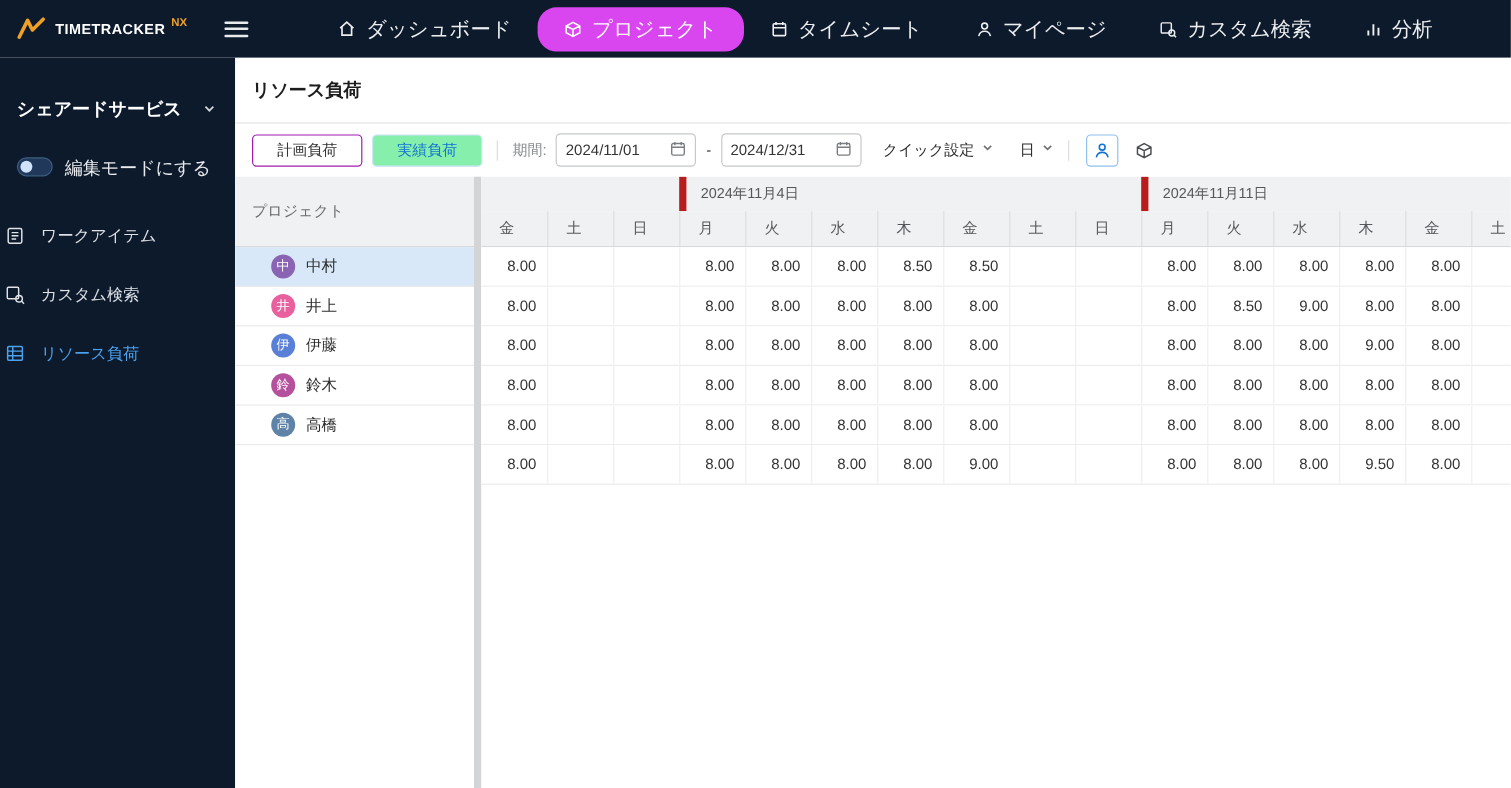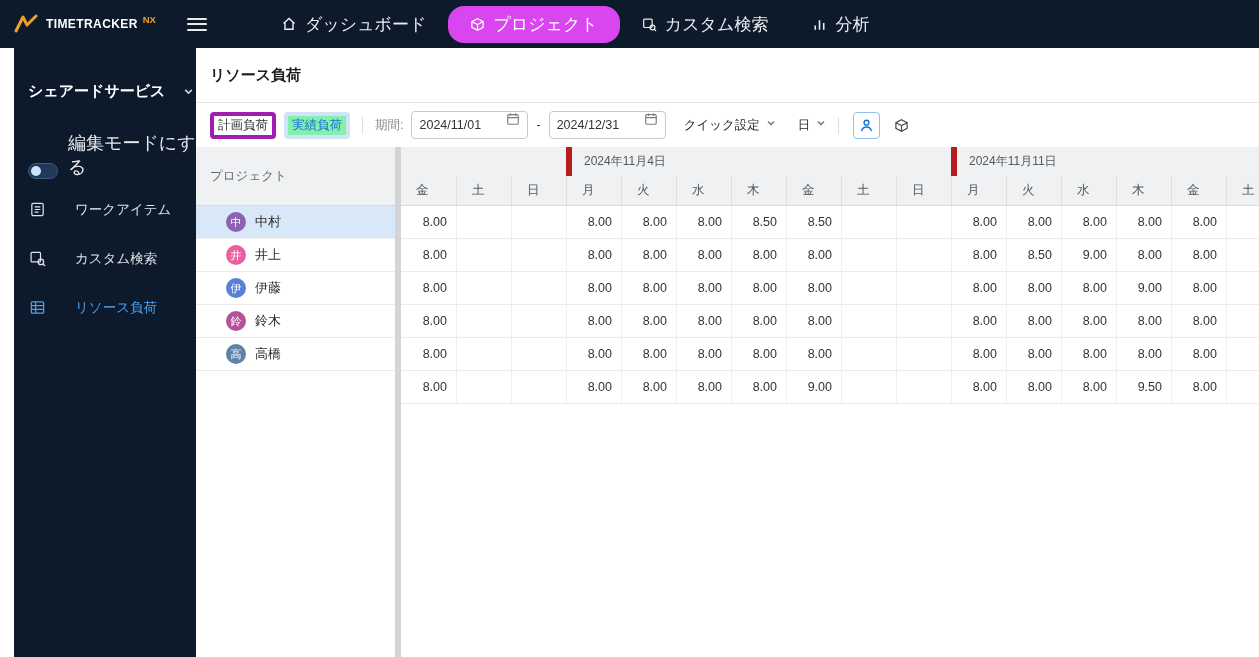--- a/index.html
+++ b/index.html
@@ -15,45 +15,45 @@
   .brand-suffix{font-size:9.5px;font-weight:bold;color:#f0a028;margin-left:5px;position:relative;top:-5px}
   .hamburger{margin-left:11px;width:20px;display:flex;flex-direction:column;gap:3.5px;cursor:pointer}
   .hamburger span{display:block;height:2px;background:#e8eaec;border-radius:1px}
   .topnav{display:flex;align-items:center;margin-left:52px}
   .nav-item{display:flex;align-items:center;gap:8px;font-size:17px;color:#eceef0;
     padding:7px 22px;border-radius:16px;cursor:pointer;white-space:nowrap}
   .nav-item.active{background:#d946ef;color:#fff}
   .nav-icon{display:flex;align-items:center}
 
   
-  .sidebar{position:absolute;top:48px;left:14px;width:196px;height:609px;background:#0c1a2c;color:#e8eaec}
+  .sidebar{position:absolute;top:48px;left:0;width:196px;height:609px;background:#0c1a2c;color:#e8eaec}
   .workspace{display:flex;align-items:center;justify-content:space-between;
     padding:34px 16px 0 14px;font-size:15px;font-weight:bold;color:#fff;cursor:pointer}
-  .editmode{display:flex;align-items:flex-end;gap:10px;margin:30px 0 0 14px;font-size:18px;cursor:pointer}
+  .editmode{display:flex;align-items:flex-start;gap:10px;margin:30px 0 0 14px;font-size:15px;cursor:pointer}
   .toggle{width:30px;height:16px;border-radius:8px;background:#20395a;border:1px solid #3d5c80;position:relative;flex:none}
   .toggle .knob{position:absolute;left:2px;top:2px;width:10px;height:10px;border-radius:50%;background:#cfe2f8}
   .sidemenu{margin-top:22px}
-  .side-item{display:flex;align-items:flex-start;gap:29px;height:49px;padding-left:15px;
+  .side-item{display:flex;align-items:center;gap:13px;height:49px;padding-left:4px;
     font-size:13.5px;color:#dfe3e8;cursor:pointer}
   .side-item.active{color:#4da2f0}
   .side-icon{display:flex;align-items:center}
 
   
   .main{position:absolute;top:48px;left:196px;width:1063px;height:609px;background:#fff;
     display:flex;flex-direction:column}
   .page-header{height:55px;flex:none;display:flex;align-items:center;padding-left:14px;
     font-size:15px;font-weight:bold;color:#1c1c1c;border-bottom:1px solid #e4e5e6}
   .toolbar{height:44px;flex:none;display:flex;align-items:center;padding-left:14px;gap:8px;
     font-size:12.5px;color:#333}
-  .btn{height:27px;padding:0 4px;border-radius:4px;border:4px solid #a21caf;background:#fff;
+  .btn{height:27px;padding:0 20px;border-radius:4px;border:1px solid #a21caf;background:#fff;
     color:#333;font-size:12.5px;display:flex;align-items:center;cursor:pointer;font-family:inherit}
   .btn.active-blue{background:#86efac;border-color:#cfe3f9;color:#1273d2}
   .vsep{width:1px;height:17px;background:#dcdde0;margin:0 4px;flex:none}
   .muted{color:#8a8d90}
-  .date-field{display:flex;width:117px;height:28px;border:1px solid #c6c8ca;
+  .date-field{display:flex;align-items:center;width:117px;height:28px;border:1px solid #c6c8ca;
     border-radius:4px;padding:0 7px;background:#fff;gap:4px}
   .date-field input{border:0;outline:0;width:100%;font-size:12.5px;color:#333;
     font-family:inherit;background:transparent}
   .dropdown{display:flex;gap:6px;cursor:pointer;color:#2b2b2b}
   .dd-gran{margin-left:14px}
   .icon-btn{width:27px;height:27px;display:flex;align-items:center;justify-content:center;
     border-radius:4px;cursor:pointer;flex:none}
   .icon-btn.person{border:1px solid #8fc0ee;color:#1273d2;background:#fff;margin-left:2px}
   .icon-btn.cube{color:#4a4d50}
 
@@ -113,20 +113,38 @@
       <div class="nav-item active">
         <span class="nav-icon">
           <svg width="15" height="15" viewBox="0 0 16 16" fill="none" stroke="currentColor" stroke-width="1.4">
             <path d="M8 1.8 L14 5 V11 L8 14.2 L2 11 V5 Z M2 5 L8 8 L14 5 M8 8 V14.2"></path>
           </svg>
         </span>
         <span>プロジェクト</span>
       </div>
       <div class="nav-item">
         <span class="nav-icon">
+          <svg width="15" height="15" viewBox="0 0 16 16" fill="none" stroke="currentColor" stroke-width="1.4">
+            <rect x="2.5" y="3" width="11" height="10.5" rx="1"></rect>
+            <path d="M5 1.5 V4 M11 1.5 V4 M2.5 6.5 H13.5"></path>
+          </svg>
+        </span>
+        <span>タイムシート</span>
+      </div>
+      <div class="nav-item">
+        <span class="nav-icon">
+          <svg width="15" height="15" viewBox="0 0 16 16" fill="none" stroke="currentColor" stroke-width="1.4">
+            <circle cx="8" cy="5" r="2.6"></circle>
+            <path d="M2.8 14 C3.4 10.8 5.4 9.6 8 9.6 C10.6 9.6 12.6 10.8 13.2 14"></path>
+          </svg>
+        </span>
+        <span>マイページ</span>
+      </div>
+      <div class="nav-item">
+        <span class="nav-icon">
           <svg width="15" height="15" viewBox="0 0 16 16" fill="none" stroke="currentColor" stroke-width="1.3">
             <rect x="1.8" y="2.2" width="9" height="9" rx="1"></rect>
             <circle cx="11.2" cy="11.2" r="2.6"></circle>
             <path d="M13.1 13.1 L15 15"></path>
           </svg>
         </span>
         <span>カスタム検索</span>
       </div>
       <div class="nav-item">
         <span class="nav-icon">

